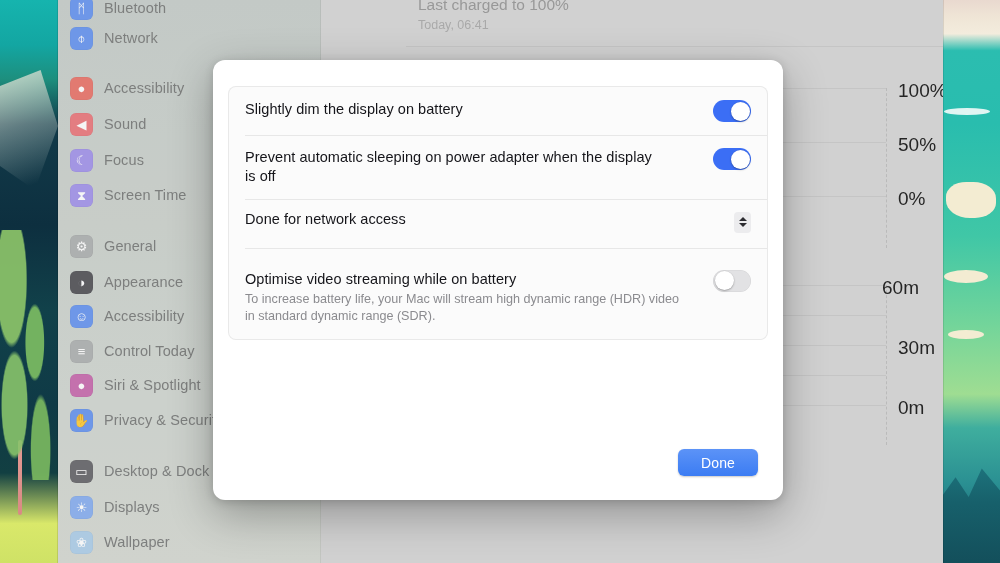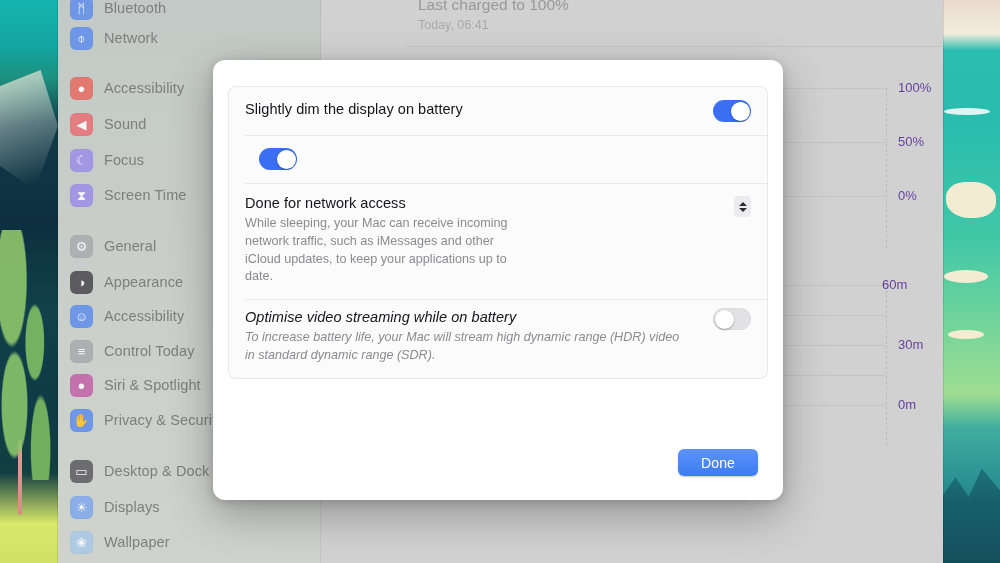--- a/index.html
+++ b/index.html
@@ -89,21 +89,21 @@
     letter-spacing: .1px;
   }
 
   
   .pane-title { position: absolute; left: 97px; top: -4px; font-size: 15.5px; color: #8e8e8e; font-weight: 400; }
   .pane-sub  { position: absolute; left: 97px; top: 18px; font-size: 12.5px; color: #a3a3a3; }
   .pane-divider { position: absolute; left: 85px; top: 46px; width: 537px; height: 1px; background: rgba(0,0,0,.07); }
 
   .chart { position: absolute; }
   .axis-label {
-    position: absolute; font-size: 13px; color: #4c1d95; white-space: nowrap;
+    position: absolute; font-size: 19px; color: #000000; white-space: nowrap;
   }
   .gridline { position: absolute; height: 1px; background: rgba(0,0,0,.07); }
   .dashline { position: absolute; width: 1px; border-left: 1px dashed rgba(0,0,0,.13); }
   .bar-green { position: absolute; bottom: 0; width: 5px; background: #8ccb78; border-radius: 1px; }
   .bar-blue  { position: absolute; bottom: 0; background: #7b8fe0; border-radius: 2px; }
 
   
   .dim { position: absolute; inset: 0; background: rgba(200,200,200,.18); pointer-events: none; }
 
   
@@ -306,37 +306,39 @@
       <div id="sheet-rows">
           <div class="row" style="padding-top: 13px; padding-bottom: 13px;">
             <div class="row-main">
               <div class="row-title">Slightly dim the display on battery</div>
             </div>
             <div class="toggle on">
               <div class="knob"></div>
             </div>
           </div>
           <div class="row row-sep" style="padding-top: 13px; padding-bottom: 13px;">
+            <div class="row-main">
+              <div class="row-title" style="max-width: 418px;">Prevent automatic sleeping on power adapter when the display is off</div>
+            </div>
             <div class="toggle on">
               <div class="knob"></div>
             </div>
           </div>
           <div class="row row-sep" style="padding-top: 11px; padding-bottom: 13px;">
             <div class="row-main">
               <div class="row-title">Done for network access</div>
-              <div class="row-desc" style="max-width: 270px;">While sleeping, your Mac can receive incoming network traffic, such as iMessages and other iCloud updates, to keep your applications up to date.</div>
             </div>
             <div class="popup">
               <span class="chev">
                 <i class="up"></i>
                 <i class="down"></i>
               </span>
             </div>
           </div>
-          <div class="row row-sep" style="padding-top: 9px; padding-bottom: 13px; font-style: italic;">
+          <div class="row row-sep" style="padding-top: 22px; padding-bottom: 13px;">
             <div class="row-main">
               <div class="row-title">Optimise video streaming while on battery</div>
               <div class="row-desc" style="max-width: 440px;">To increase battery life, your Mac will stream high dynamic range (HDR) video in standard dynamic range (SDR).</div>
             </div>
             <div class="toggle off">
               <div class="knob"></div>
             </div>
           </div>
         </div>
     </div>

